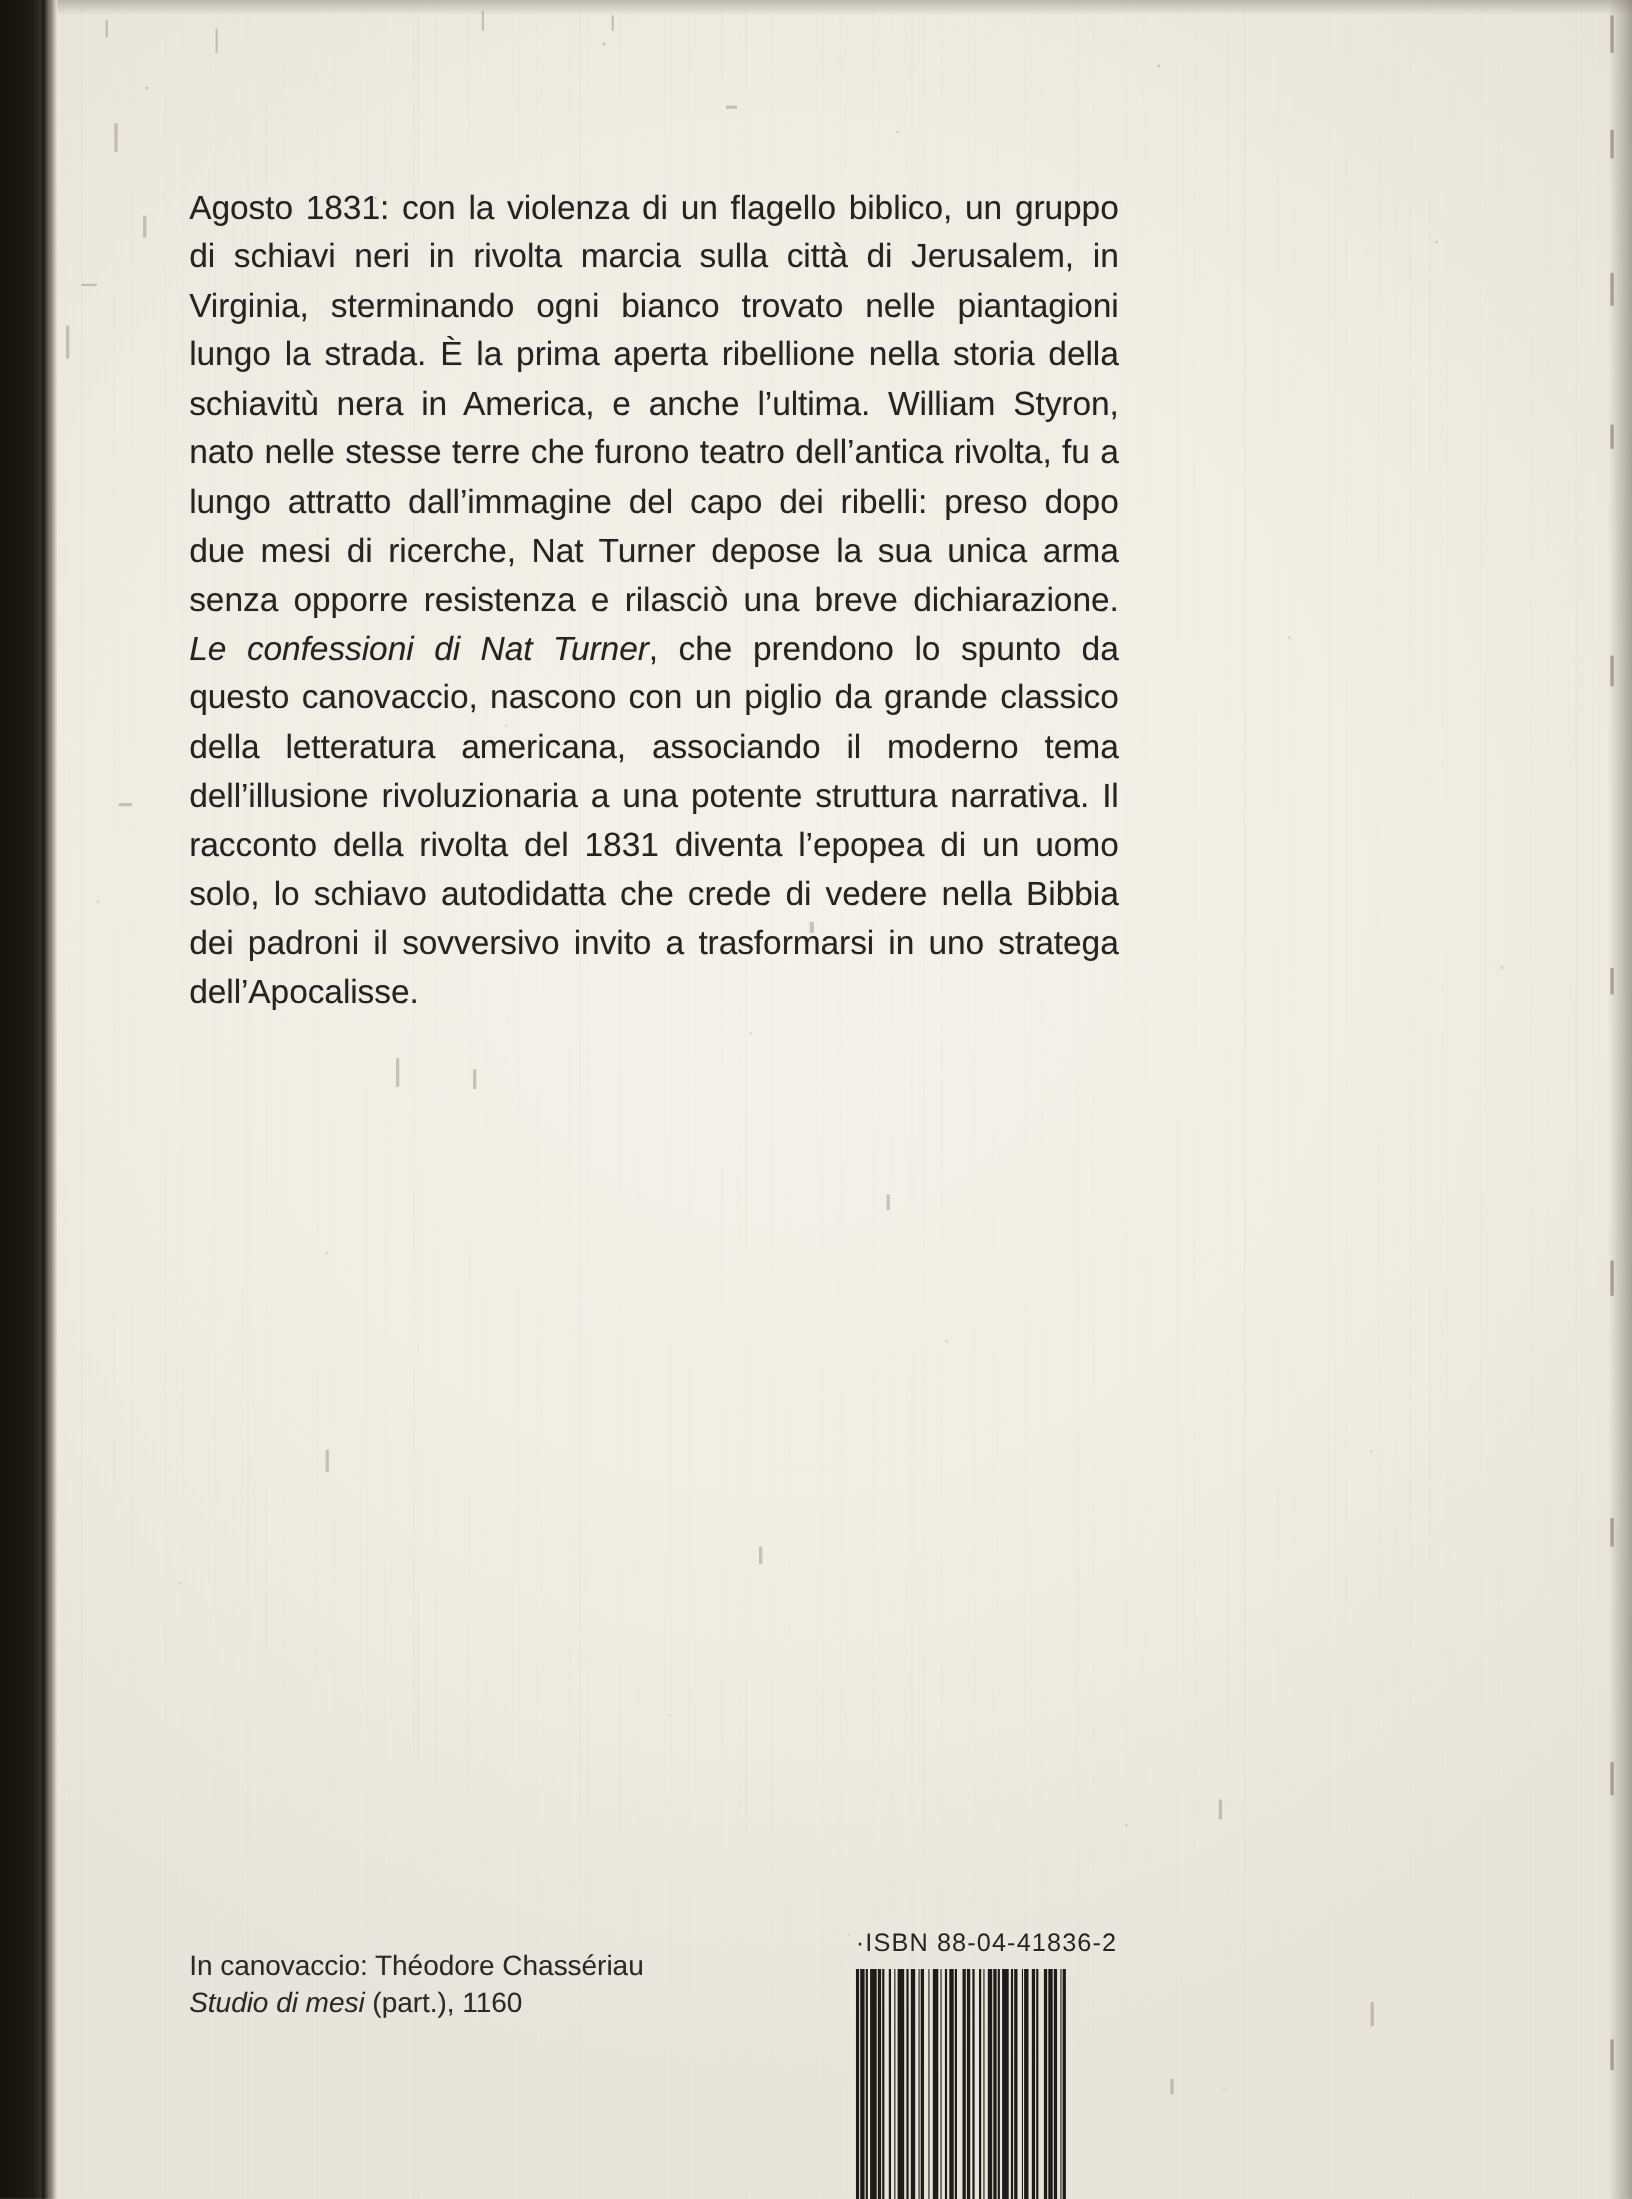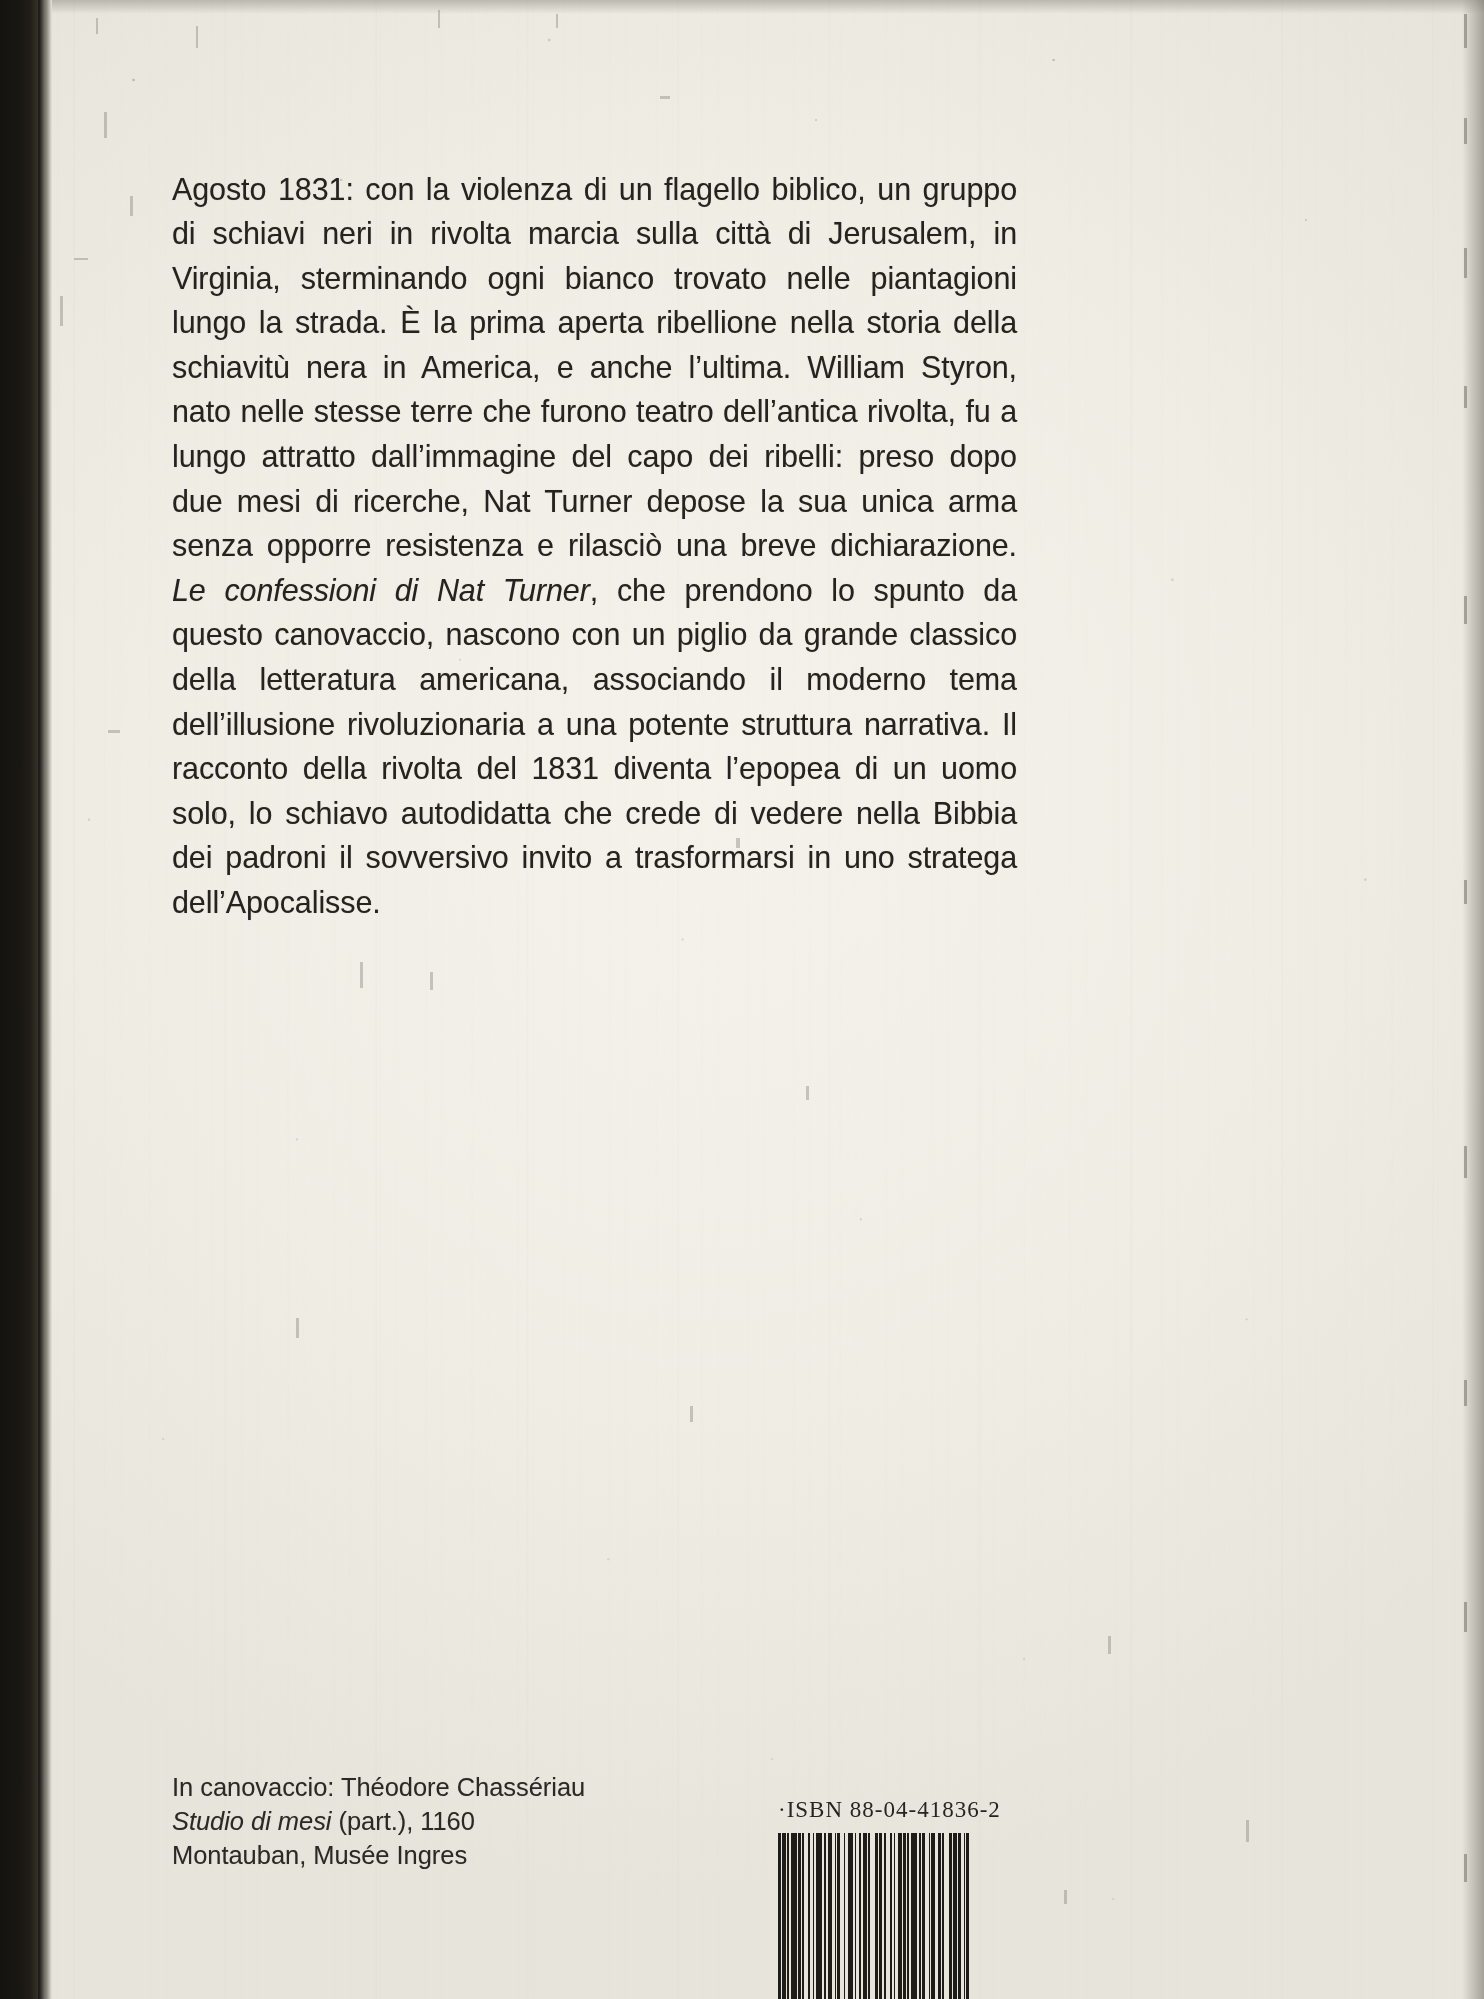--- a/index.html
+++ b/index.html
@@ -146,26 +146,25 @@
   .credit .work-title { font-style: italic; }
 
   
   .isbn-block {
     position: absolute;
     left: 778px;
     top: 1753px;
     width: 320px;
   }
   .isbn-text {
-    font-family: Liberation Serif, serif;
+    font-family: Liberation Sans, sans-serif;
     font-size: 23px;
     letter-spacing: 1.0px;
     color: #262520;
     white-space: nowrap;
-    margin-top: 44px;
   }
   .barcode {
     margin-top: 10px;
     height: 236px;
     width: 298px;
     display: flex;
     align-items: stretch;
     overflow: hidden;
   }
   .barcode span { display: block; height: 100%; }
@@ -219,21 +218,20 @@
     <i style="top:1380px; height:26px;"></i>
     <i style="top:1602px; height:30px;"></i>
     <i style="top:1854px; height:28px;"></i>
   </div>
 
   <p class="blurb blur-soft"><span>Agosto 1831: con la violenza di un flagello biblico, un gruppo di schiavi neri in rivolta marcia sulla città di Jerusalem, in Virginia, sterminando ogni bianco trovato nelle piantagioni lungo la strada. È la prima aperta ribellione nella storia della schiavitù nera in America, e anche l’ultima. William Styron, nato nelle stesse terre che furono teatro dell’antica rivolta, fu a lungo attratto dall’immagine del capo dei ribelli: preso dopo due mesi di ricerche, Nat Turner depose la sua unica arma senza opporre resistenza e rilasciò una breve dichiarazione. </span><i>Le confessioni di Nat Turner</i><span>, che prendono lo spunto da questo canovaccio, nascono con un piglio da grande classico della letteratura americana, associando il moderno tema dell’illusione rivoluzionaria a una potente struttura narrativa. Il racconto della rivolta del 1831 diventa l’epopea di un uomo solo, lo schiavo autodidatta che crede di vedere nella Bibbia dei padroni il sovversivo invito a trasformarsi in uno stratega dell’Apocalisse.</span></p>
 
   <div class="credit blur-soft">
     <div>In canovaccio: Théodore Chassériau</div>
     <div><span class="work-title">Studio di mesi</span><span> (part.), 1160</span></div>
-    <div>Montauban, Musée Ingres</div>
   </div>
 
   <div class="isbn-block">
     <div class="isbn-text">·ISBN 88-04-41836-2</div>
     <div class="barcode" id="barcode">
         <span style="width: 2.7px; background: rgb(29, 28, 24);"></span>
         <span style="width: 1.35px; background: transparent;"></span>
         <span style="width: 4.05px; background: rgb(29, 28, 24);"></span>
         <span style="width: 1.35px; background: transparent;"></span>
         <span style="width: 1.35px; background: rgb(29, 28, 24);"></span>

